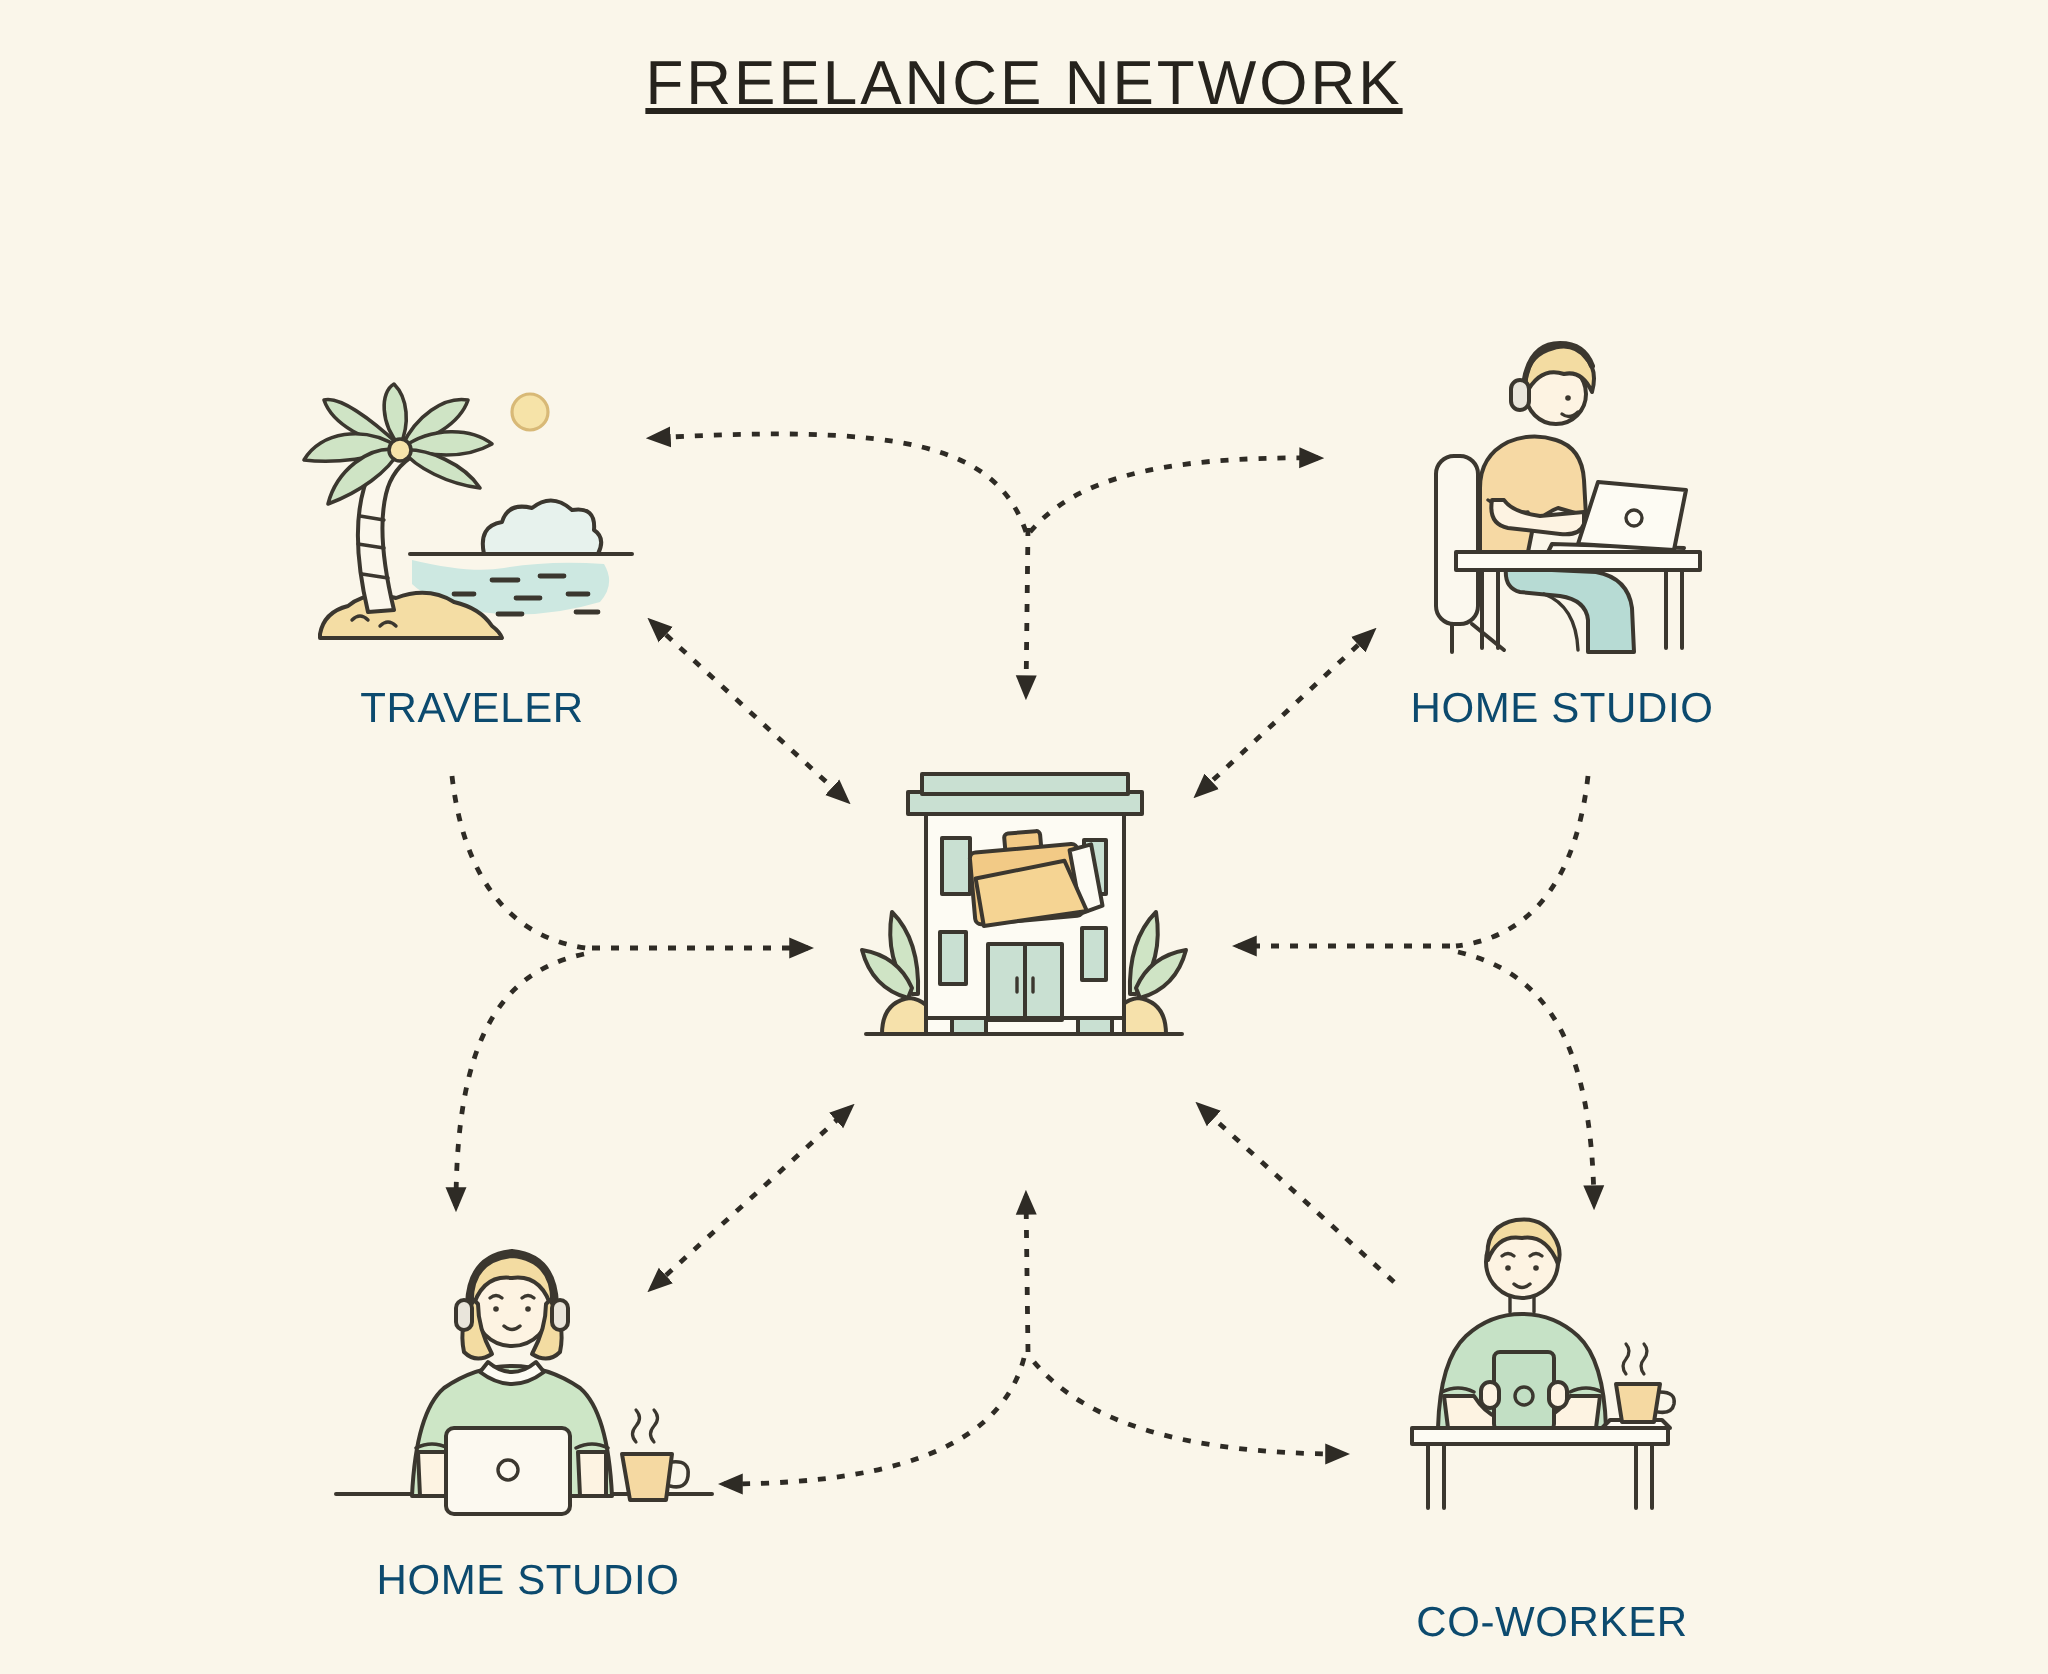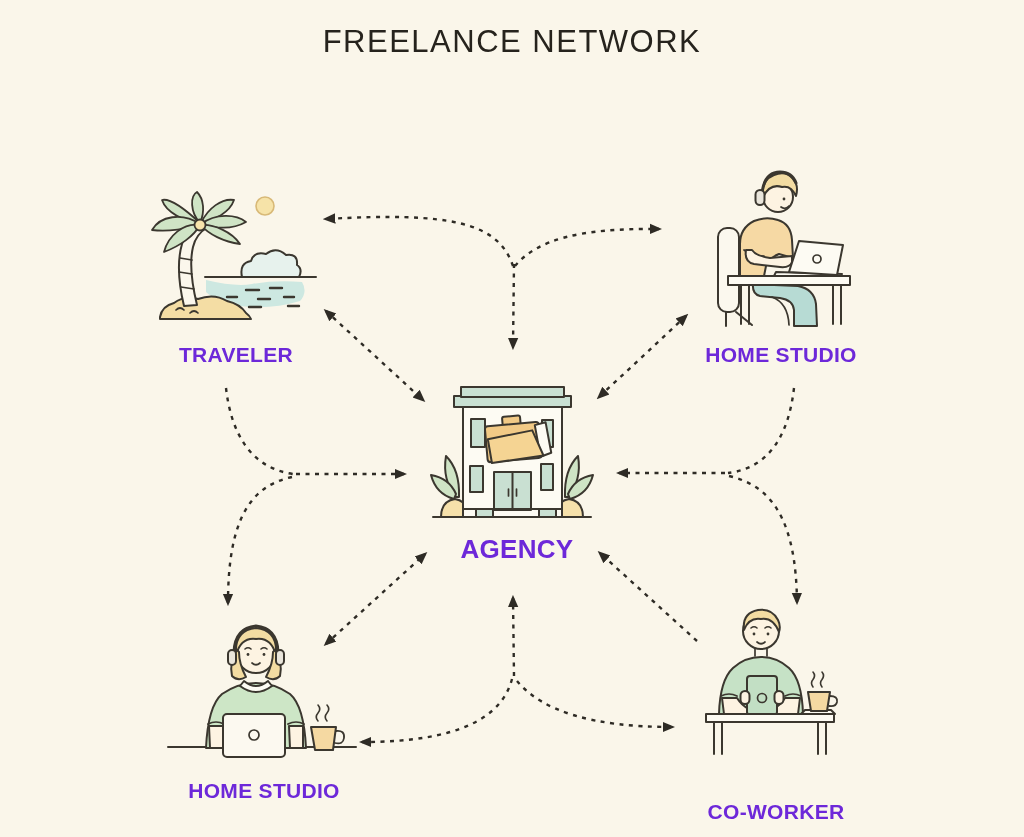--- a/index.html
+++ b/index.html
@@ -7,24 +7,25 @@
     width:1024px;height:837px;position:relative;overflow:hidden;
     background:#FAF6EA;
     font-family:"Liberation Sans",sans-serif;
   }
   .stage{position:absolute;inset:0}
   svg.art{position:absolute;left:0;top:0;display:block}
   .title{
     position:absolute;top:24px;left:0;width:100%;margin:0;
     text-align:center;font-size:31px;font-weight:500;letter-spacing:1.5px;
     color:#26231D;
+    text-decoration:underline;
   }
   .node-label{
     position:absolute;transform:translateX(-50%);
-    font-size:21px;font-weight:700;letter-spacing:.3px;color:#6d28d9;
+    font-size:21px;font-weight:400;letter-spacing:.3px;color:#0c4a6e;
     white-space:nowrap;
   }
   .node-label.agency{font-size:26px}
   .lbl-traveler{left:236px;top:343px}
   .lbl-hs-top{left:781px;top:343px}
   .lbl-agency{left:517px;top:534px}
   .lbl-hs-bottom{left:264px;top:779px}
   .lbl-coworker{left:776px;top:800px}
 </style>
 </head>
@@ -186,17 +187,16 @@
       <path d="M 813 687 q -3 -4 0 -7.5 q 3 -4 0 -7.5 M 822 687 q -3 -4 0 -7.5 q 3 -4 0 -7.5" stroke-width="1.6"></path>
       <rect x="706" y="714" width="128" height="8" fill="#FDFBF3"></rect>
       <path d="M 714 722 V 754 M 722 722 V 754 M 818 722 V 754 M 826 722 V 754"></path>
     </g>
   </svg>
 
   <h1 class="title">FREELANCE NETWORK</h1>
 
   <div class="node-label lbl-traveler">TRAVELER</div>
   <div class="node-label lbl-hs-top">HOME STUDIO</div>
-  <div class="node-label agency lbl-agency">AGENCY</div>
   <div class="node-label lbl-hs-bottom">HOME STUDIO</div>
   <div class="node-label lbl-coworker">CO-WORKER</div>
 
 </div>
 
 </body></html>

